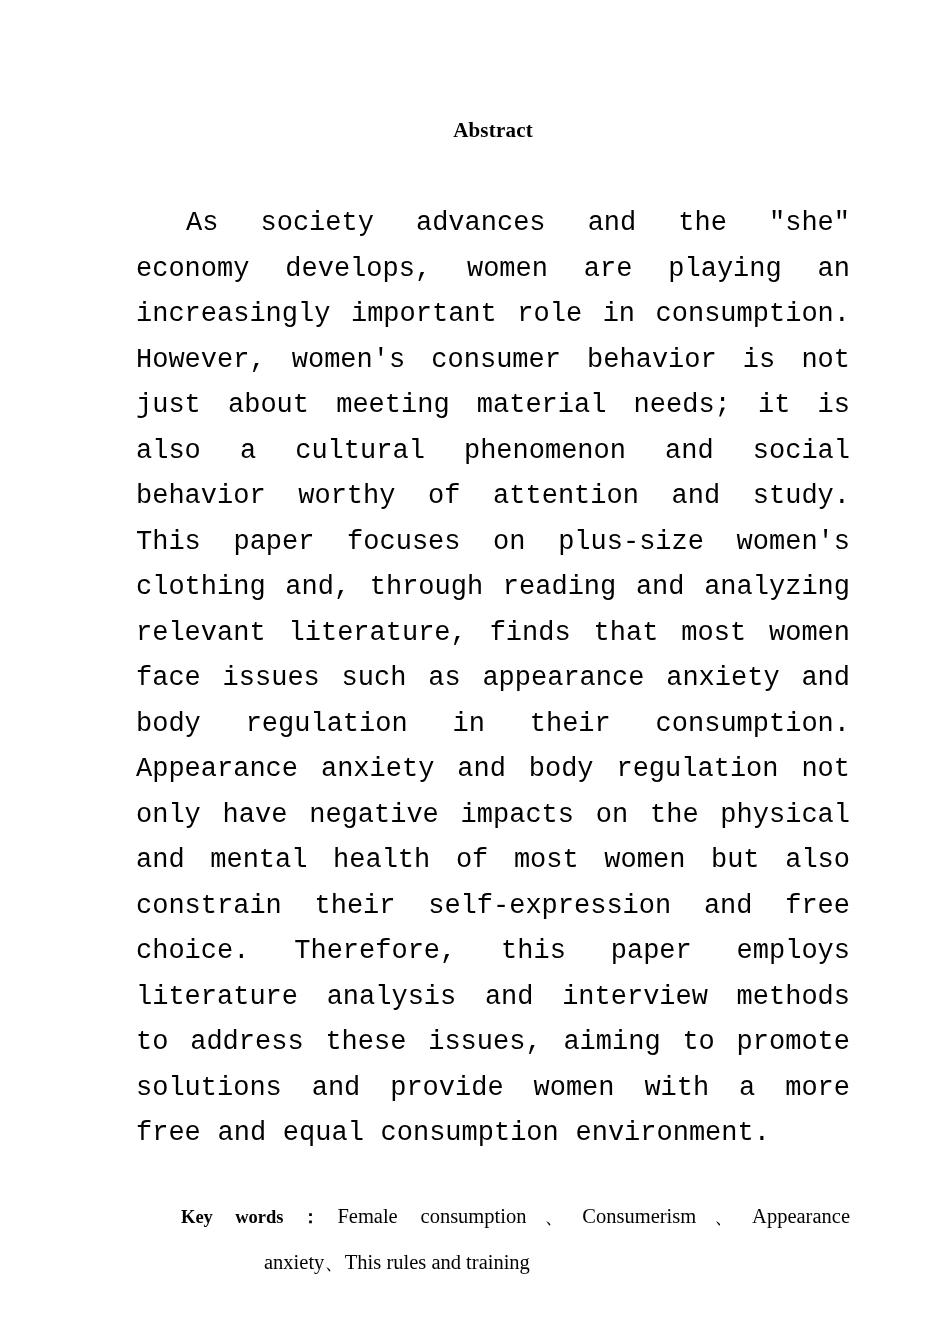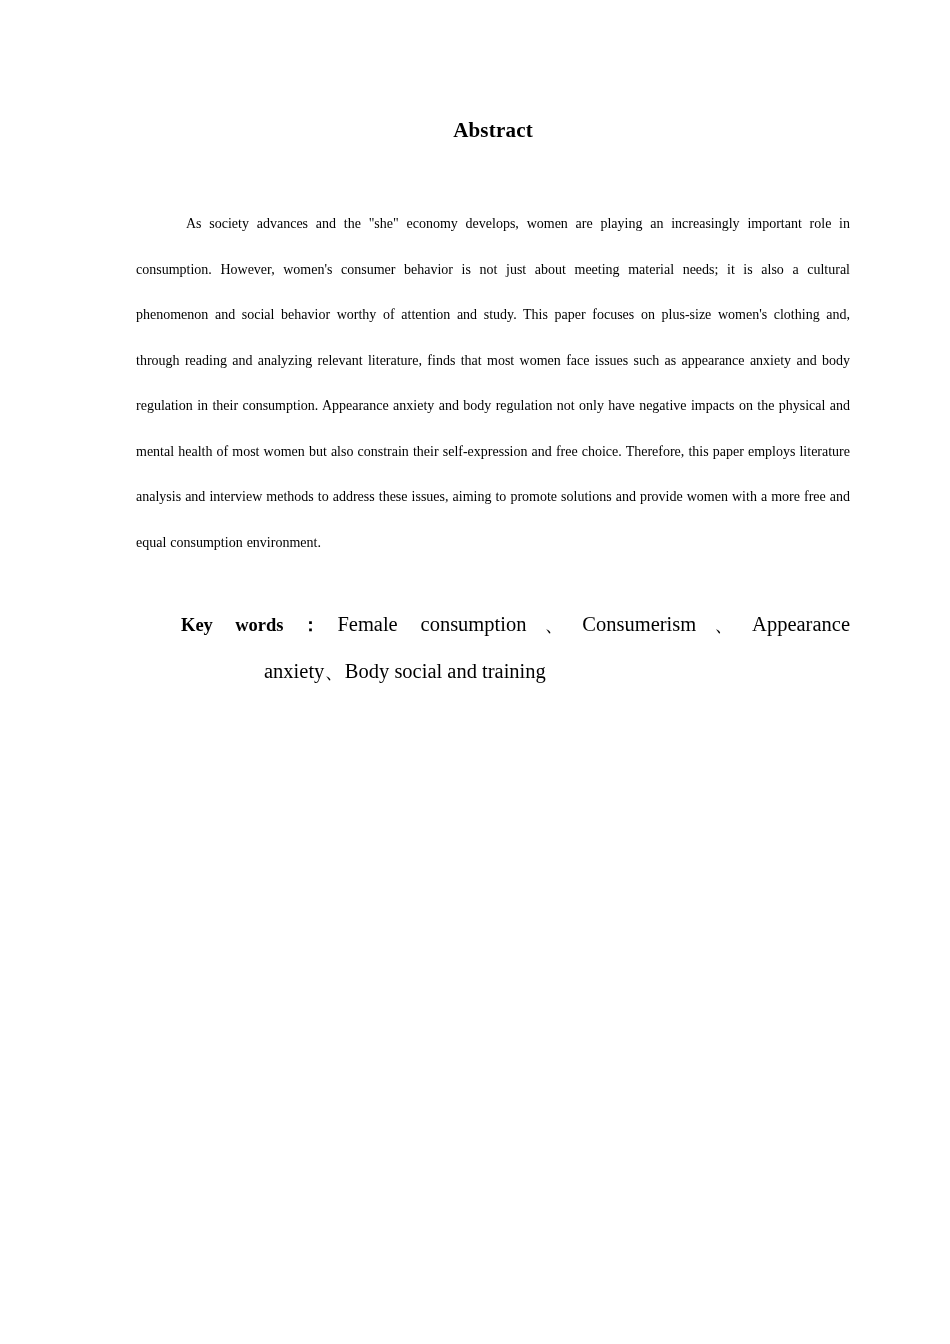--- a/index.html
+++ b/index.html
@@ -32,26 +32,27 @@
   .doc-title {
     text-align: center;
     font-weight: bold;
     font-size: 21px;
     margin: 0;
     padding-top: 118px;
     letter-spacing: 0.2px;
   }
   .abstract-body {
     margin-top: 58px;
-    font-size: 14px;
+    font-size: 27px;
     line-height: 45.5px;
     text-align: justify;
     text-align-last: left;
     text-indent: 50px;
     word-spacing: 0.5px;
+    font-family: Liberation Mono, monospace;
   }
   .keywords-block {
     margin-top: 37px;
     font-size: 20.5px;
     line-height: 45.5px;
   }
   .kw-label {
     font-weight: bold;
     font-size: 18.5px;
     margin-left: 45px;
@@ -82,18 +83,18 @@
 
     <h1 class="doc-title">Abstract</h1>
 
     <p class="abstract-body">As society advances and the "she" economy develops, women are playing an increasingly important role in consumption. However, women's consumer behavior is not just about meeting material needs; it is also a cultural phenomenon and social behavior worthy of attention and study. This paper focuses on plus-size women's clothing and, through reading and analyzing relevant literature, finds that most women face issues such as appearance anxiety and body regulation in their consumption. Appearance anxiety and body regulation not only have negative impacts on the physical and mental health of most women but also constrain their self-expression and free choice. Therefore, this paper employs literature analysis and interview methods to address these issues, aiming to promote solutions and provide women with a more free and equal consumption environment.</p>
 
     <div class="keywords-block">
       <div class="kw-line1">
         <span class="kw-label">Key words</span><span class="kw-colon">：</span><span class="kw-values">Female consumption、Consumerism、Appearance</span>
       </div>
       <div class="kw-line2">
-        <span class="kw-values">anxiety、Body social and training</span>
+        <span class="kw-values">anxiety、This rules and training</span>
       </div>
     </div>
 
   </div>
 </div>
 
 </body></html>

